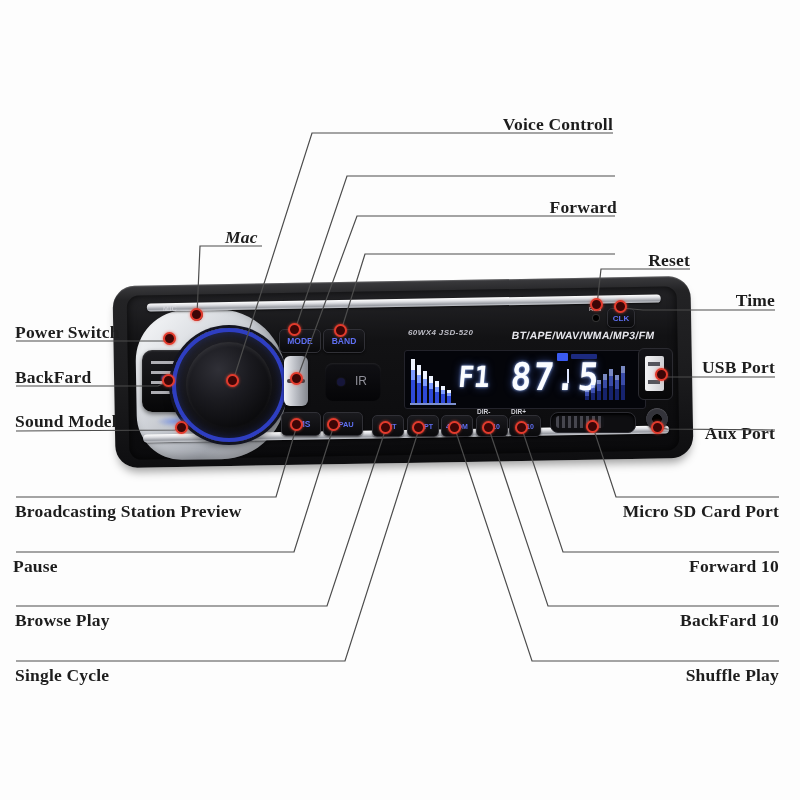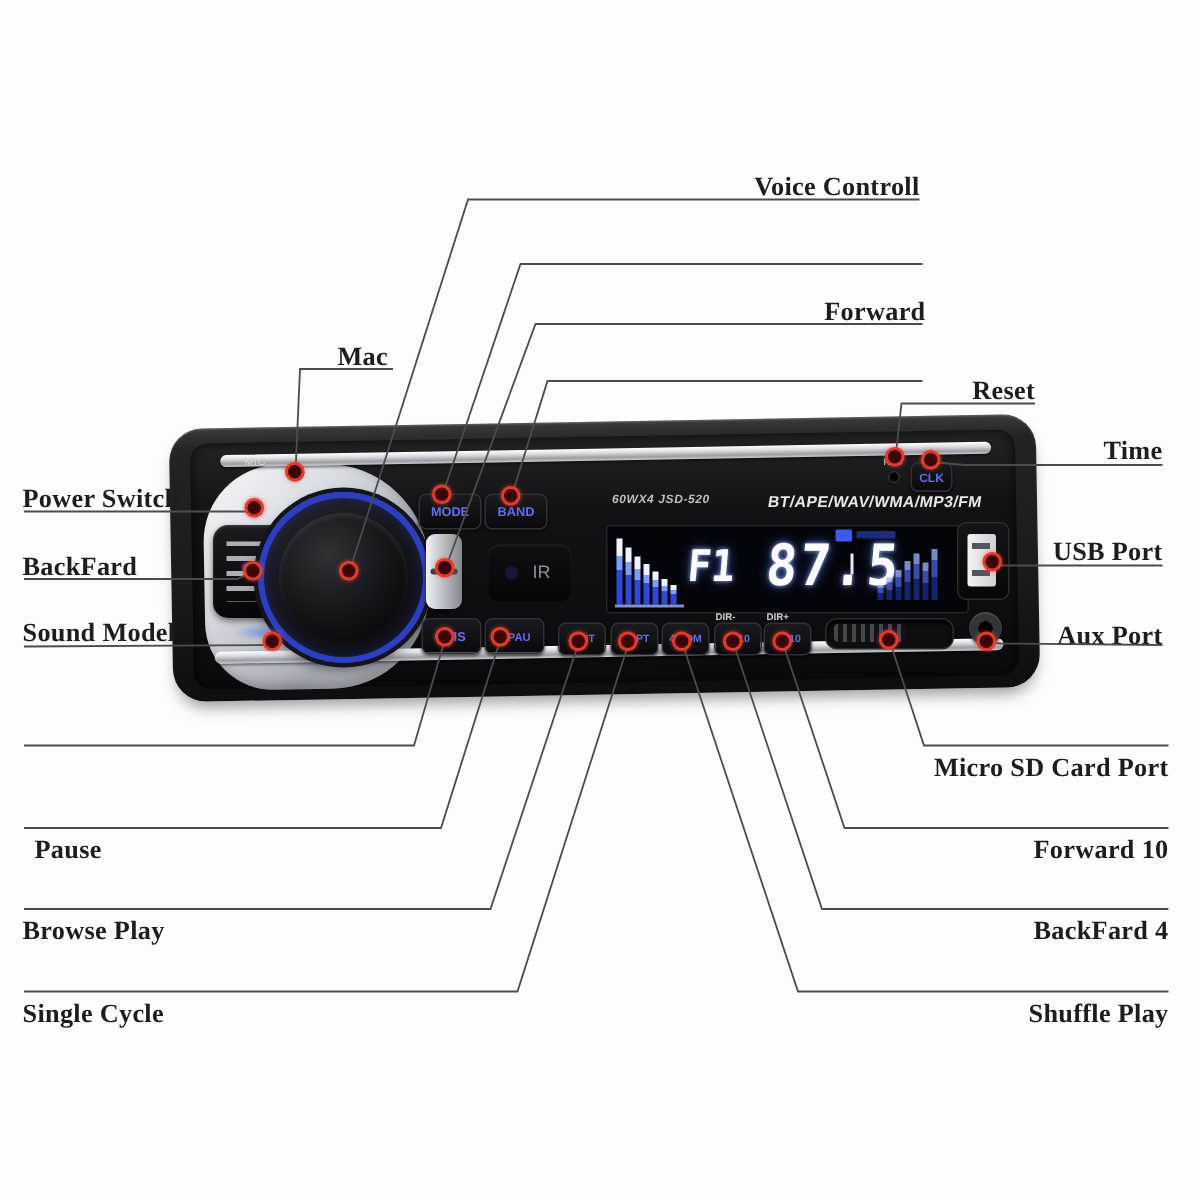--- a/index.html
+++ b/index.html
@@ -201,29 +201,30 @@
   <div class="marker" style="left:482px;top:421px;"></div>
   <div class="marker" style="left:515px;top:421px;"></div>
   <div class="marker" style="left:586px;top:420px;"></div>
   <div class="marker" style="left:651px;top:421px;"></div>
   <div class="marker" style="left:655px;top:368px;"></div>
   <div class="marker" style="left:590px;top:298px;"></div>
   <div class="marker" style="left:614px;top:300px;"></div>
 
   <div class="lbl" style="right:187px;top:114px;">Voice Controll</div>
   <div class="lbl" style="right:183px;top:197px;">Forward</div>
-  <div class="lbl" style="left:225px;top:227px;">Mac</div>
+  <div class="lbl" style="left:225px;top:227px;font-style:italic;">Mac</div>
   <div class="lbl" style="right:110px;top:250px;">Reset</div>
   <div class="lbl" style="right:25px;top:290px;">Time</div>
   <div class="lbl" style="right:25px;top:357px;text-align:center;">USB Port</div>
-  <div class="lbl" style="right:25px;top:413px;text-align:right;">Aux Port</div>
+  <div class="lbl" style="right:25px;top:423px;text-align:right;">Aux Port</div>
   <div class="lbl" style="right:21px;top:501px;">Micro SD Card Port</div>
   <div class="lbl" style="right:21px;top:556px;">Forward 10</div>
-  <div class="lbl" style="right:21px;top:610px;">BackFard 4</div>
+  <div class="lbl" style="right:21px;top:610px;">BackFard 10</div>
   <div class="lbl" style="right:21px;top:665px;">Shuffle Play</div>
   <div class="lbl" style="left:15px;top:322px;">Power Switch</div>
   <div class="lbl" style="left:15px;top:367px;">BackFard</div>
   <div class="lbl" style="left:15px;top:411px;">Sound Model</div>
-  <div class="lbl" style="left:23px;top:556px;">Pause</div>
+  <div class="lbl" style="left:15px;top:501px;">Broadcasting Station Preview</div>
+  <div class="lbl" style="left:13px;top:556px;">Pause</div>
   <div class="lbl" style="left:15px;top:610px;">Browse Play</div>
   <div class="lbl" style="left:15px;top:665px;">Single Cycle</div>
 
 </div>
 
 </body></html>

